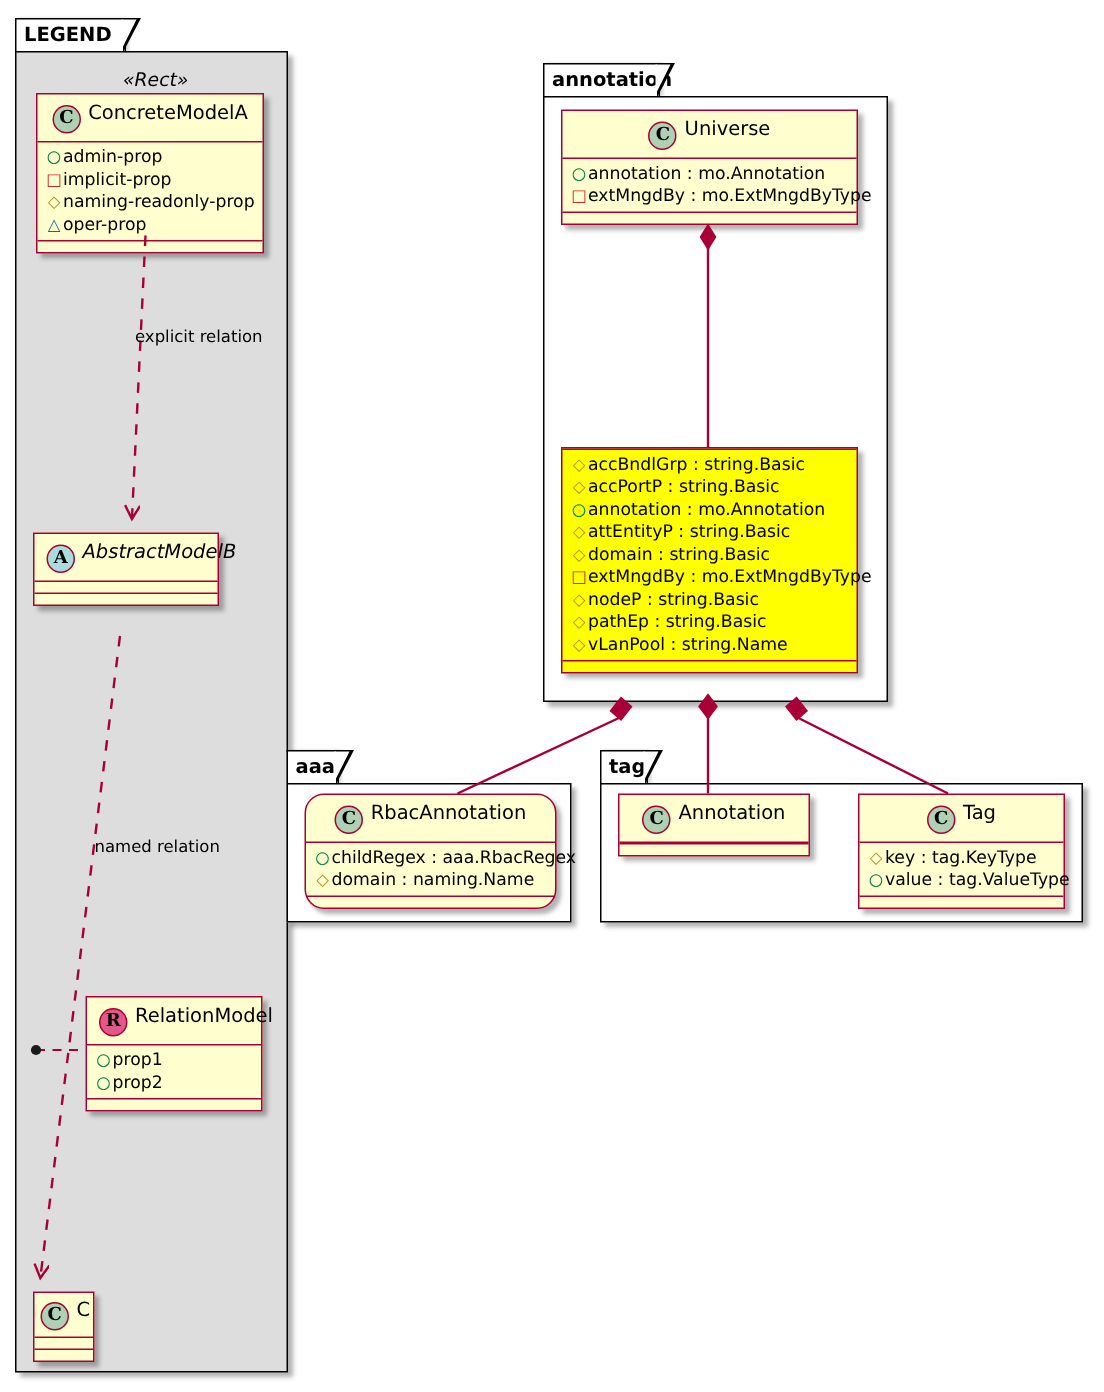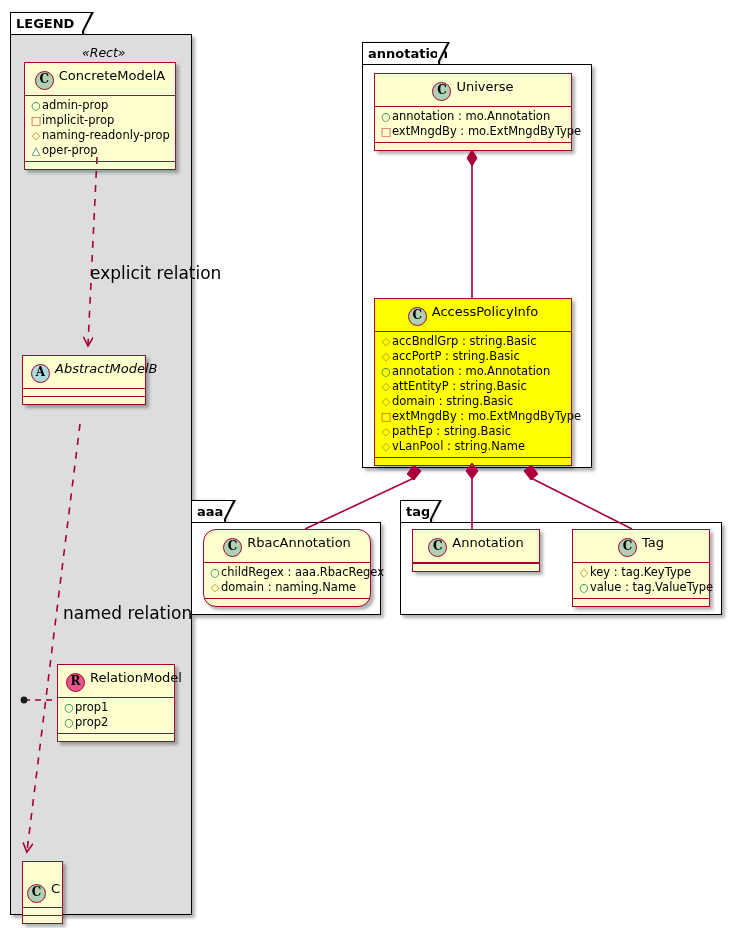--- a/index.html
+++ b/index.html
@@ -139,26 +139,25 @@
     font-style: italic;
     font-size: 12.5px;
     color: #000000;
     z-index: 2;
     white-space: nowrap;
   }
 
   
   .edge-label {
     position: absolute;
-    font-size: 17px;
+    font-size: 11px;
     color: #000000;
     z-index: 6;
     white-space: nowrap;
     background: transparent;
-    margin-top: 45px;
   }
 </style>
 </head>
 <body>
 
 <div id="canvas">
 
   <div class="pkg-tab" style="left:10px; top:12px; width:74px;">
     <span>LEGEND</span>
     <span class="fold"></span>
@@ -200,21 +199,21 @@
     <div class="cls-sep"></div>
     <div class="cls-attrs">
       <div class="attr-row"><span class="vis v-circle">○</span><span>prop1</span></div>
       <div class="attr-row"><span class="vis v-circle">○</span><span>prop2</span></div>
     </div>
     <div class="cls-sep"></div>
     <div class="cls-foot"></div>
   </div>
 
   <div class="cls" style="left:22px; top:861px; width:41px;">
-    <div class="cls-title" style="padding:18px 5px 4px 4px;">
+    <div class="cls-title" style="padding:3px 5px 4px 4px;">
       <span class="stereo-badge">C</span><span class="cls-name">C</span>
     </div>
     <div class="cls-sep"></div>
     <div class="cls-attrs empty"></div>
     <div class="cls-sep"></div>
     <div class="cls-foot"></div>
   </div>
 
   <div class="pkg-tab" style="left:362px; top:42px; width:78px;">
     <span>annotation</span>
@@ -230,31 +229,29 @@
     <div class="cls-sep"></div>
     <div class="cls-attrs">
       <div class="attr-row"><span class="vis v-circle">○</span><span>annotation : mo.Annotation</span></div>
       <div class="attr-row"><span class="vis v-square">□</span><span>extMngdBy : mo.ExtMngdByType</span></div>
     </div>
     <div class="cls-sep"></div>
     <div class="cls-foot"></div>
   </div>
 
   <div class="cls highlight" style="left:374px; top:298px; width:198px;">
-    <div class="cls-title">
-      <span class="stereo-badge">C</span><span class="cls-name">AccessPolicyInfo</span>
-    </div>
     <div class="cls-sep"></div>
     <div class="cls-attrs">
       <div class="attr-row"><span class="vis v-diamond">◇</span><span>accBndlGrp : string.Basic</span></div>
       <div class="attr-row"><span class="vis v-diamond">◇</span><span>accPortP : string.Basic</span></div>
       <div class="attr-row"><span class="vis v-circle">○</span><span>annotation : mo.Annotation</span></div>
       <div class="attr-row"><span class="vis v-diamond">◇</span><span>attEntityP : string.Basic</span></div>
       <div class="attr-row"><span class="vis v-diamond">◇</span><span>domain : string.Basic</span></div>
       <div class="attr-row"><span class="vis v-square">□</span><span>extMngdBy : mo.ExtMngdByType</span></div>
+      <div class="attr-row"><span class="vis v-diamond">◇</span><span>nodeP : string.Basic</span></div>
       <div class="attr-row"><span class="vis v-diamond">◇</span><span>pathEp : string.Basic</span></div>
       <div class="attr-row"><span class="vis v-diamond">◇</span><span>vLanPool : string.Name</span></div>
     </div>
     <div class="cls-sep"></div>
     <div class="cls-foot"></div>
   </div>
 
   <div class="pkg-tab" style="left:191px; top:500px; width:35px;">
     <span>aaa</span>
     <span class="fold"></span>

